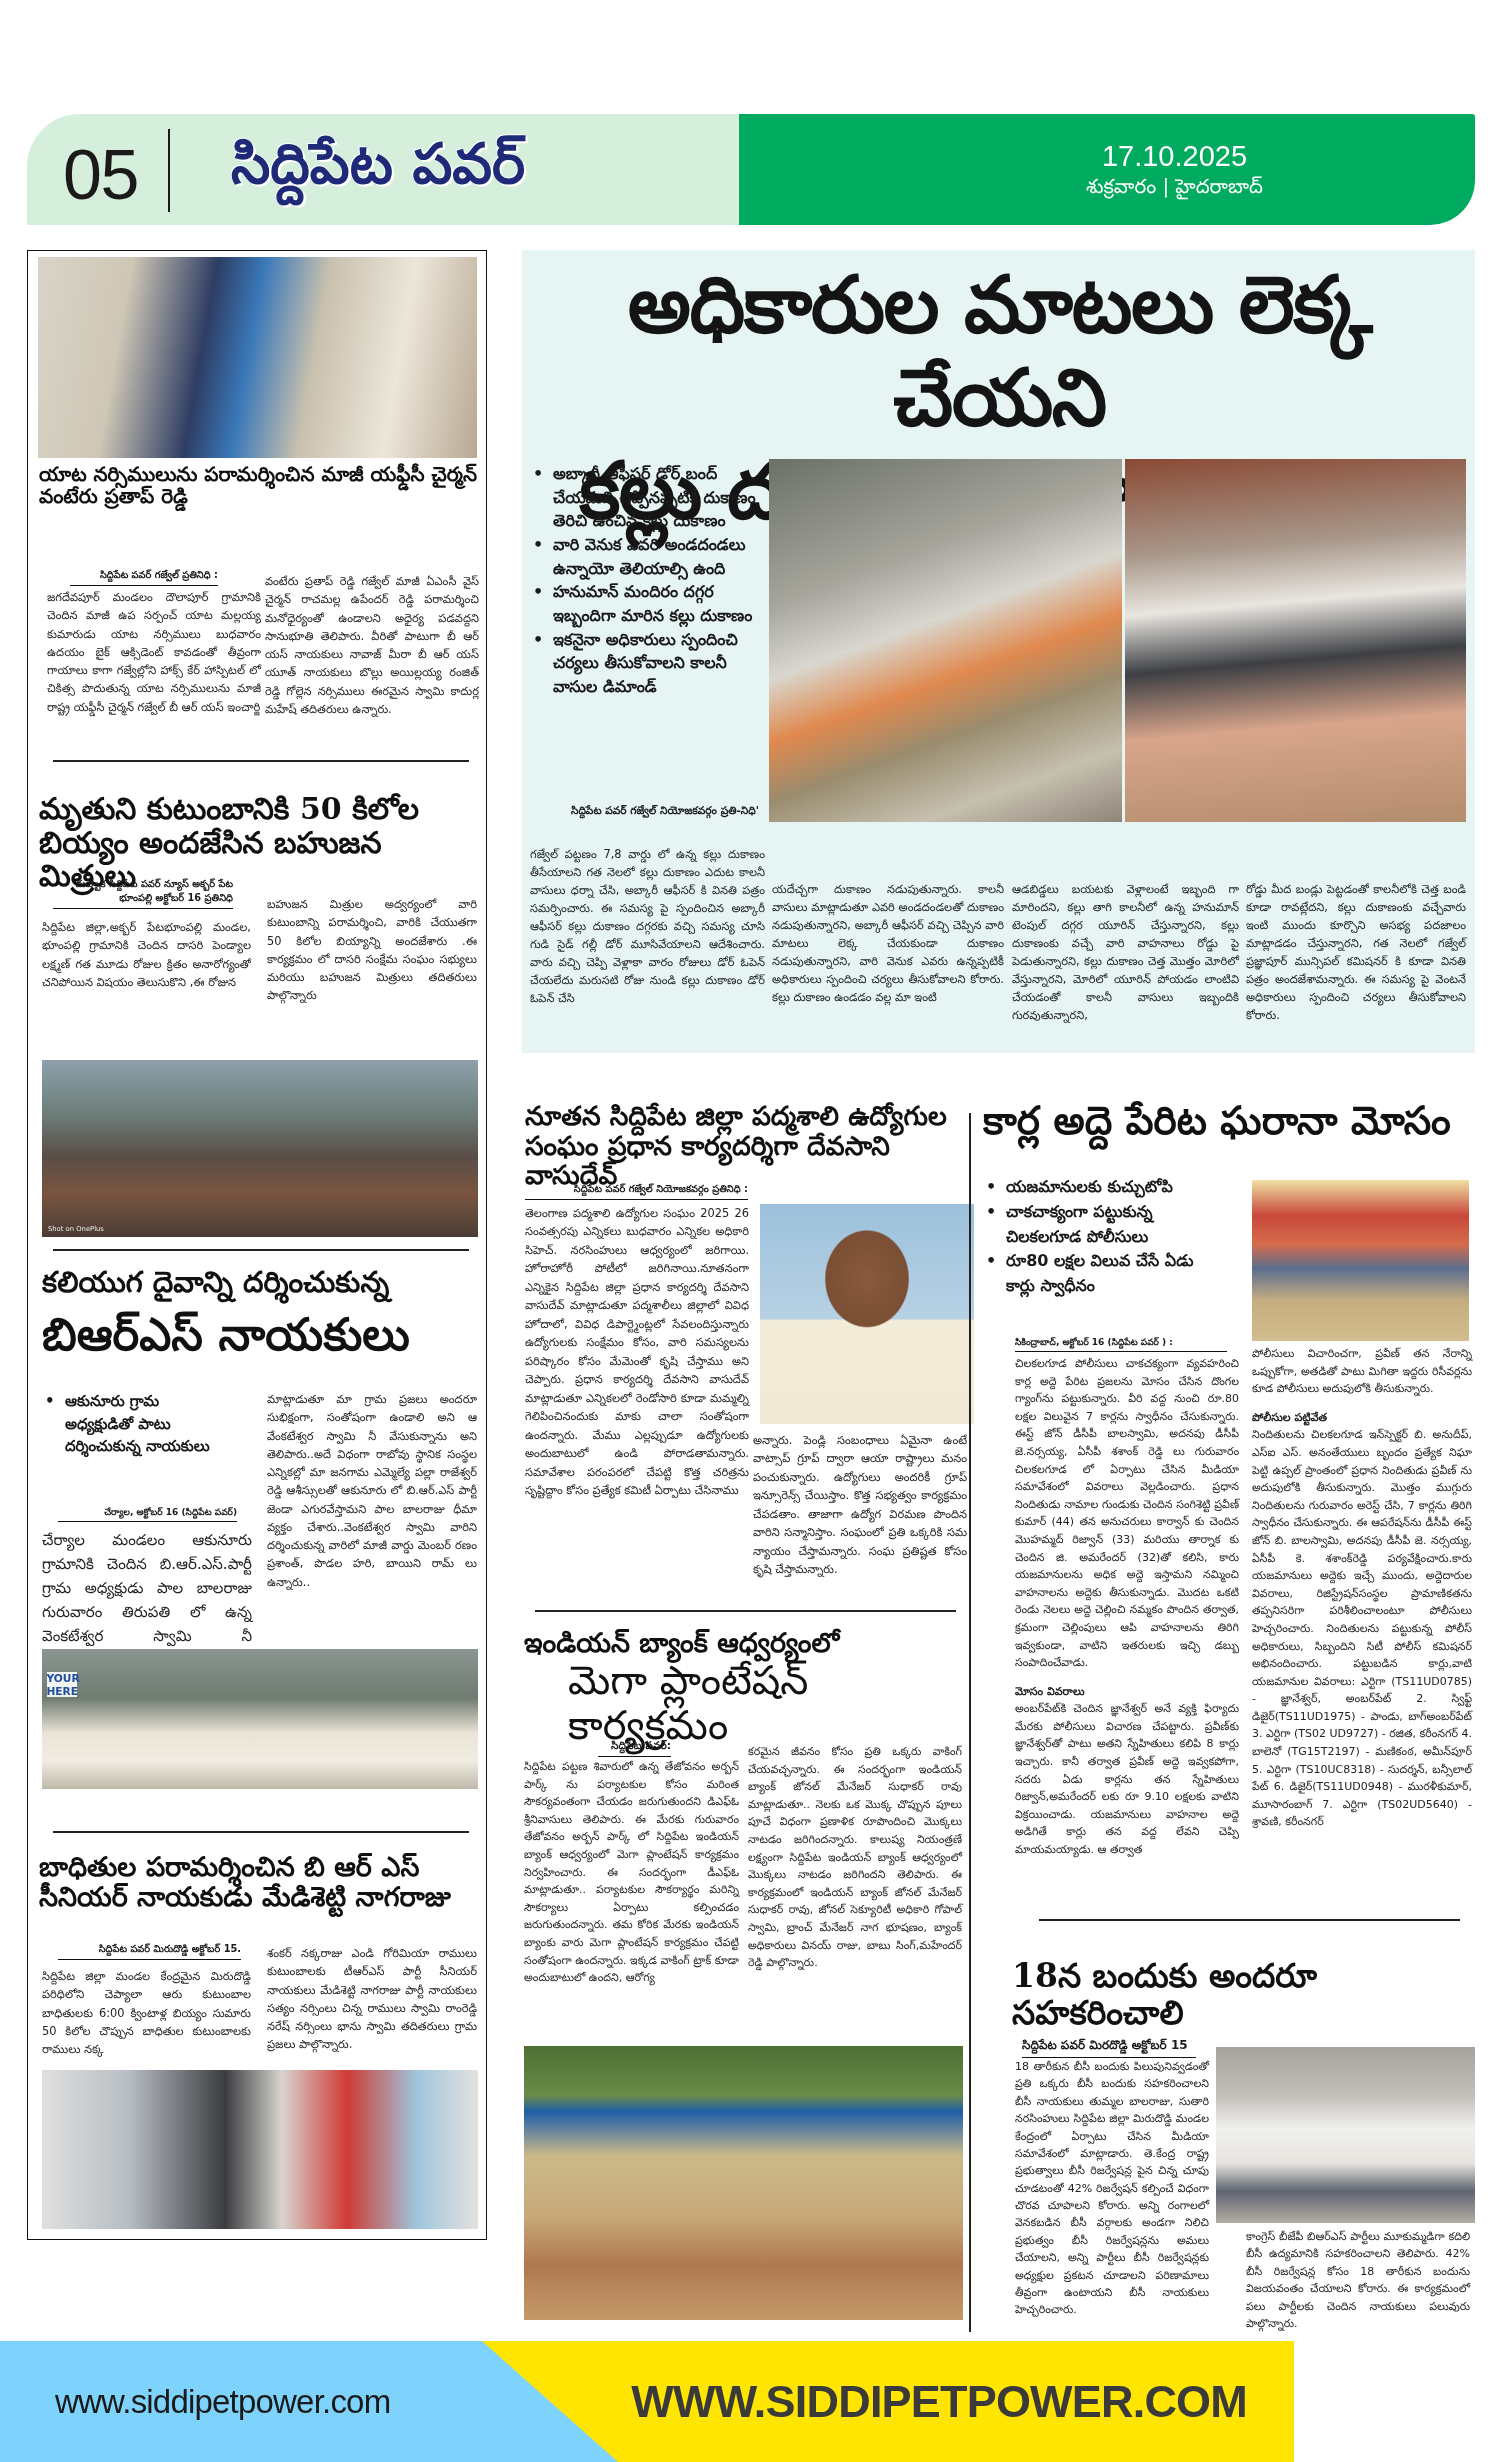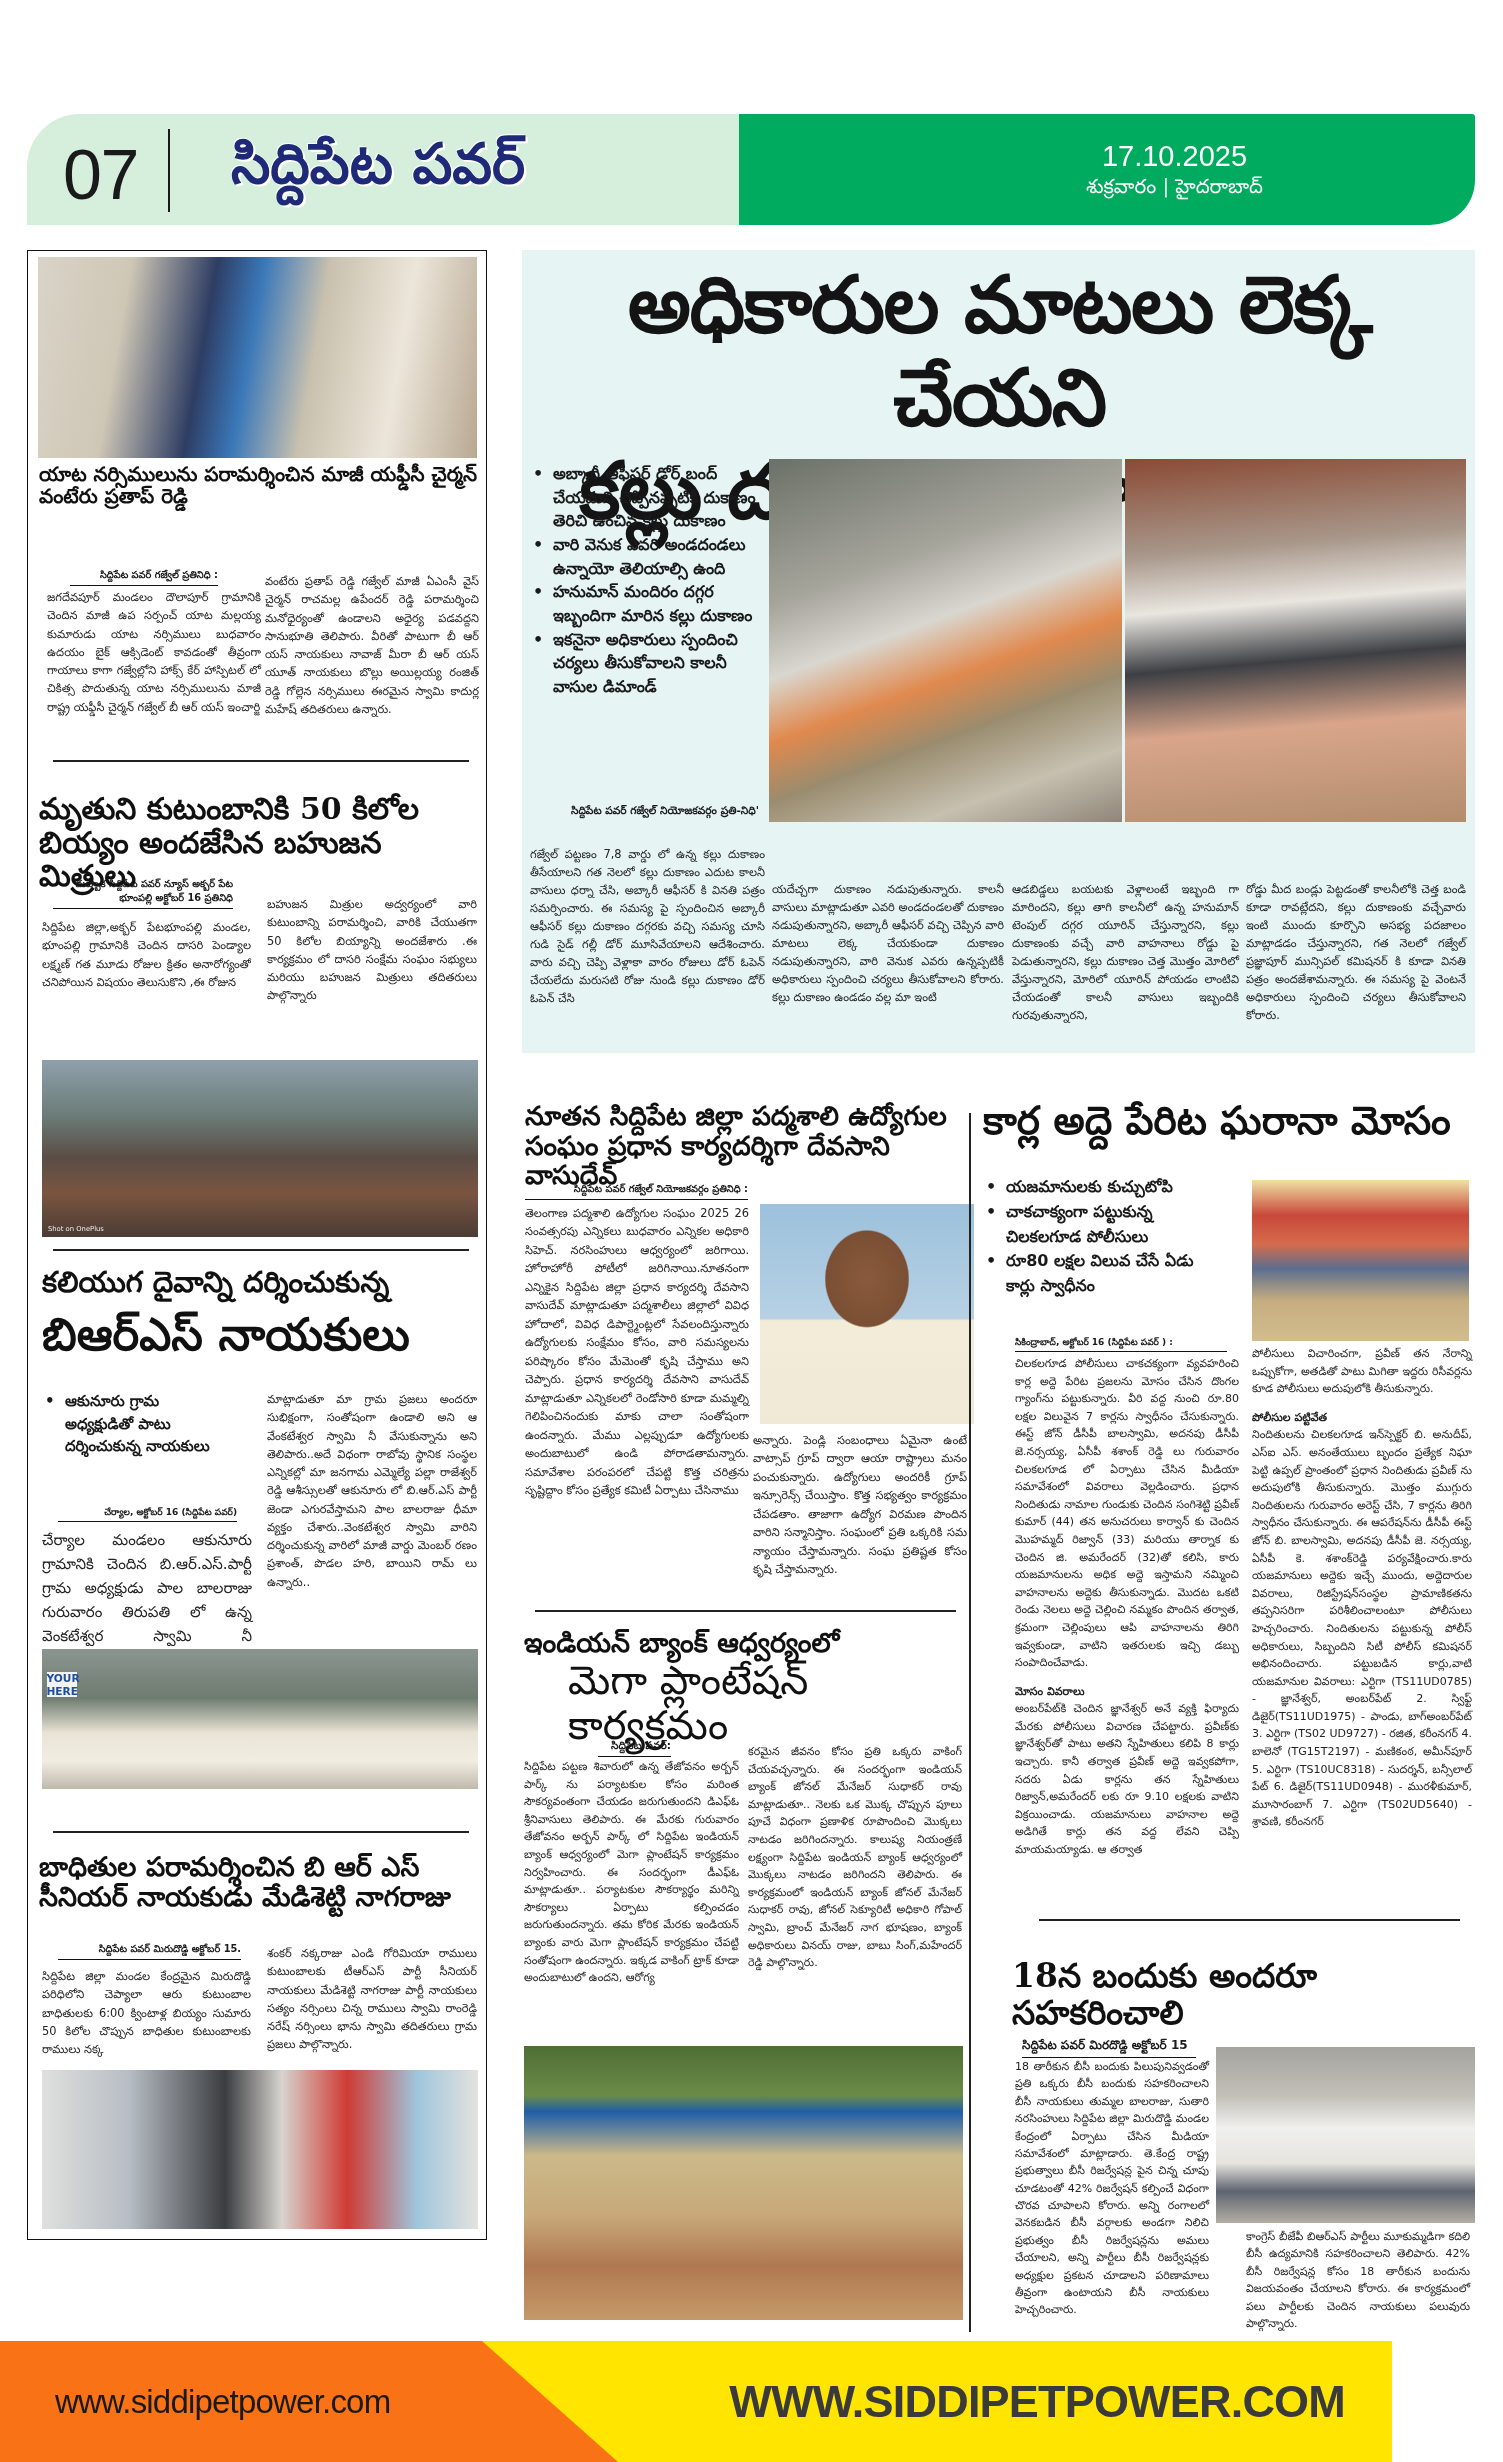--- a/index.html
+++ b/index.html
@@ -28,31 +28,31 @@
   .subhead { font-weight: bold; display: block; margin-top: 11px; }
 
   
   .left-frame { position: absolute; left: 27px; top: 250px; width: 460px; height: 1990px; border: 1.5px solid #111; }
 
   
   .lead-bg { position: absolute; left: 522px; top: 250px; width: 953px; height: 803px; background: #e6f5f4; }
   .lead-headline { position: absolute; left: 530px; top: 259px; width: 939px; text-align: center; font-size: 79px; font-weight: 900; line-height: 1.18; color: #141414; letter-spacing: -1.5px; font-family: "DejaVu Sans", sans-serif; }
 
   
-  .footer { position: absolute; left: 0; top: 2341px; width: 1392px; height: 121px; background: #f97316; overflow: hidden; }
+  .footer { position: absolute; left: 0; top: 2341px; width: 1294px; height: 121px; background: #7dd3fc; overflow: hidden; }
   .footer-yellow { position: absolute; left: 482px; top: 0; width: 1060px; height: 121px; background: #ffe500; clip-path: polygon(0 0, 100% 0, 100% 100%, 136px 100%); }
   .footer-left { position: absolute; left: 55px; top: 42px; font-family: "Liberation Sans", sans-serif; font-size: 33px; color: #1a1a1a; letter-spacing: -0.8px; }
   .footer-right { position: absolute; right: 47px; top: 35px; font-family: "Liberation Sans", sans-serif; font-size: 45px; font-weight: bold; color: #3a3a3a; letter-spacing: -0.8px; }
 </style>
 </head>
 <body>
 
 <div class="masthead">
   <div class="mast-left">
-    <div class="page-num">07</div>
+    <div class="page-num">05</div>
     <div class="mast-divider"></div>
     <div class="mast-title">సిద్దిపేట పవర్</div>
   </div>
   <div class="mast-right">
     <div class="mast-date">
       <div class="date">17.10.2025</div>
       <div class="day">శుక్రవారం | హైదరాబాద్</div>
     </div>
   </div>
 </div>

